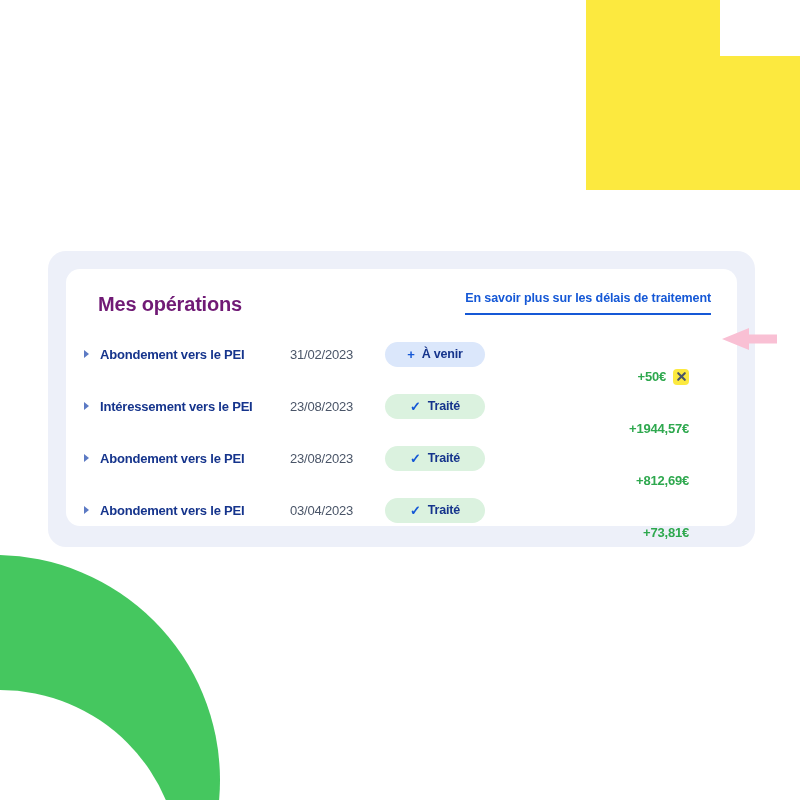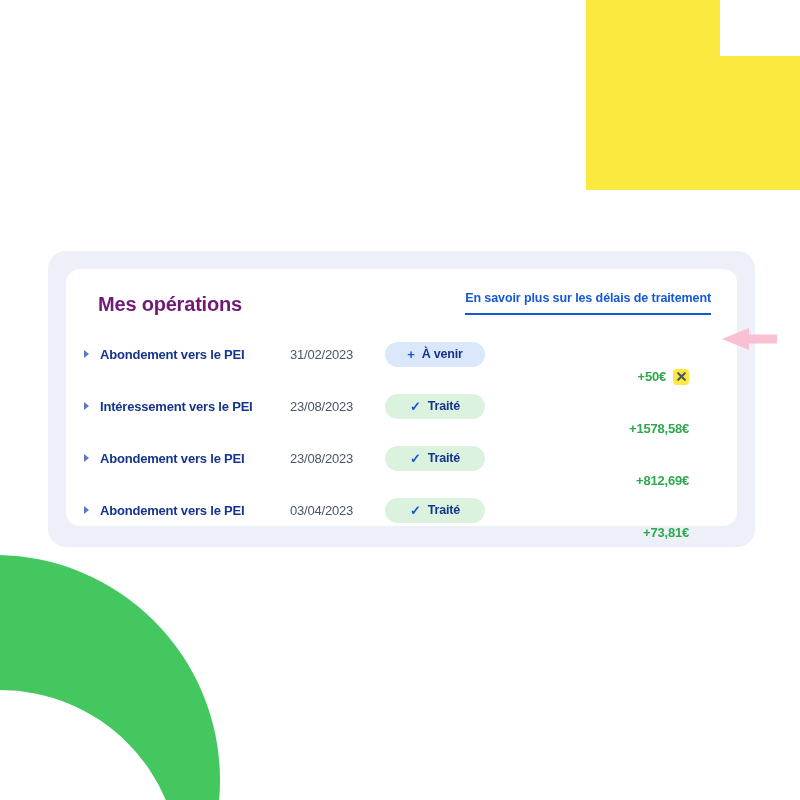--- a/index.html
+++ b/index.html
@@ -255,21 +255,21 @@
       </div>
       <div class="col-label">Intéressement vers le PEI</div>
       <div class="col-date">23/08/2023</div>
       <div class="col-status">
         <span class="badge badge-done">
           <span class="badge-icon">✓</span>
           <span>Traité</span>
         </span>
       </div>
       <div class="col-amount">
-        <span>+1578,58€</span>
+        <span>+1944,57€</span>
       </div>
     </div>
 
     <div class="ops-row">
       <div class="col-caret">
         <span class="caret-tri"></span>
       </div>
       <div class="col-label">Abondement vers le PEI</div>
       <div class="col-date">23/08/2023</div>
       <div class="col-status">

